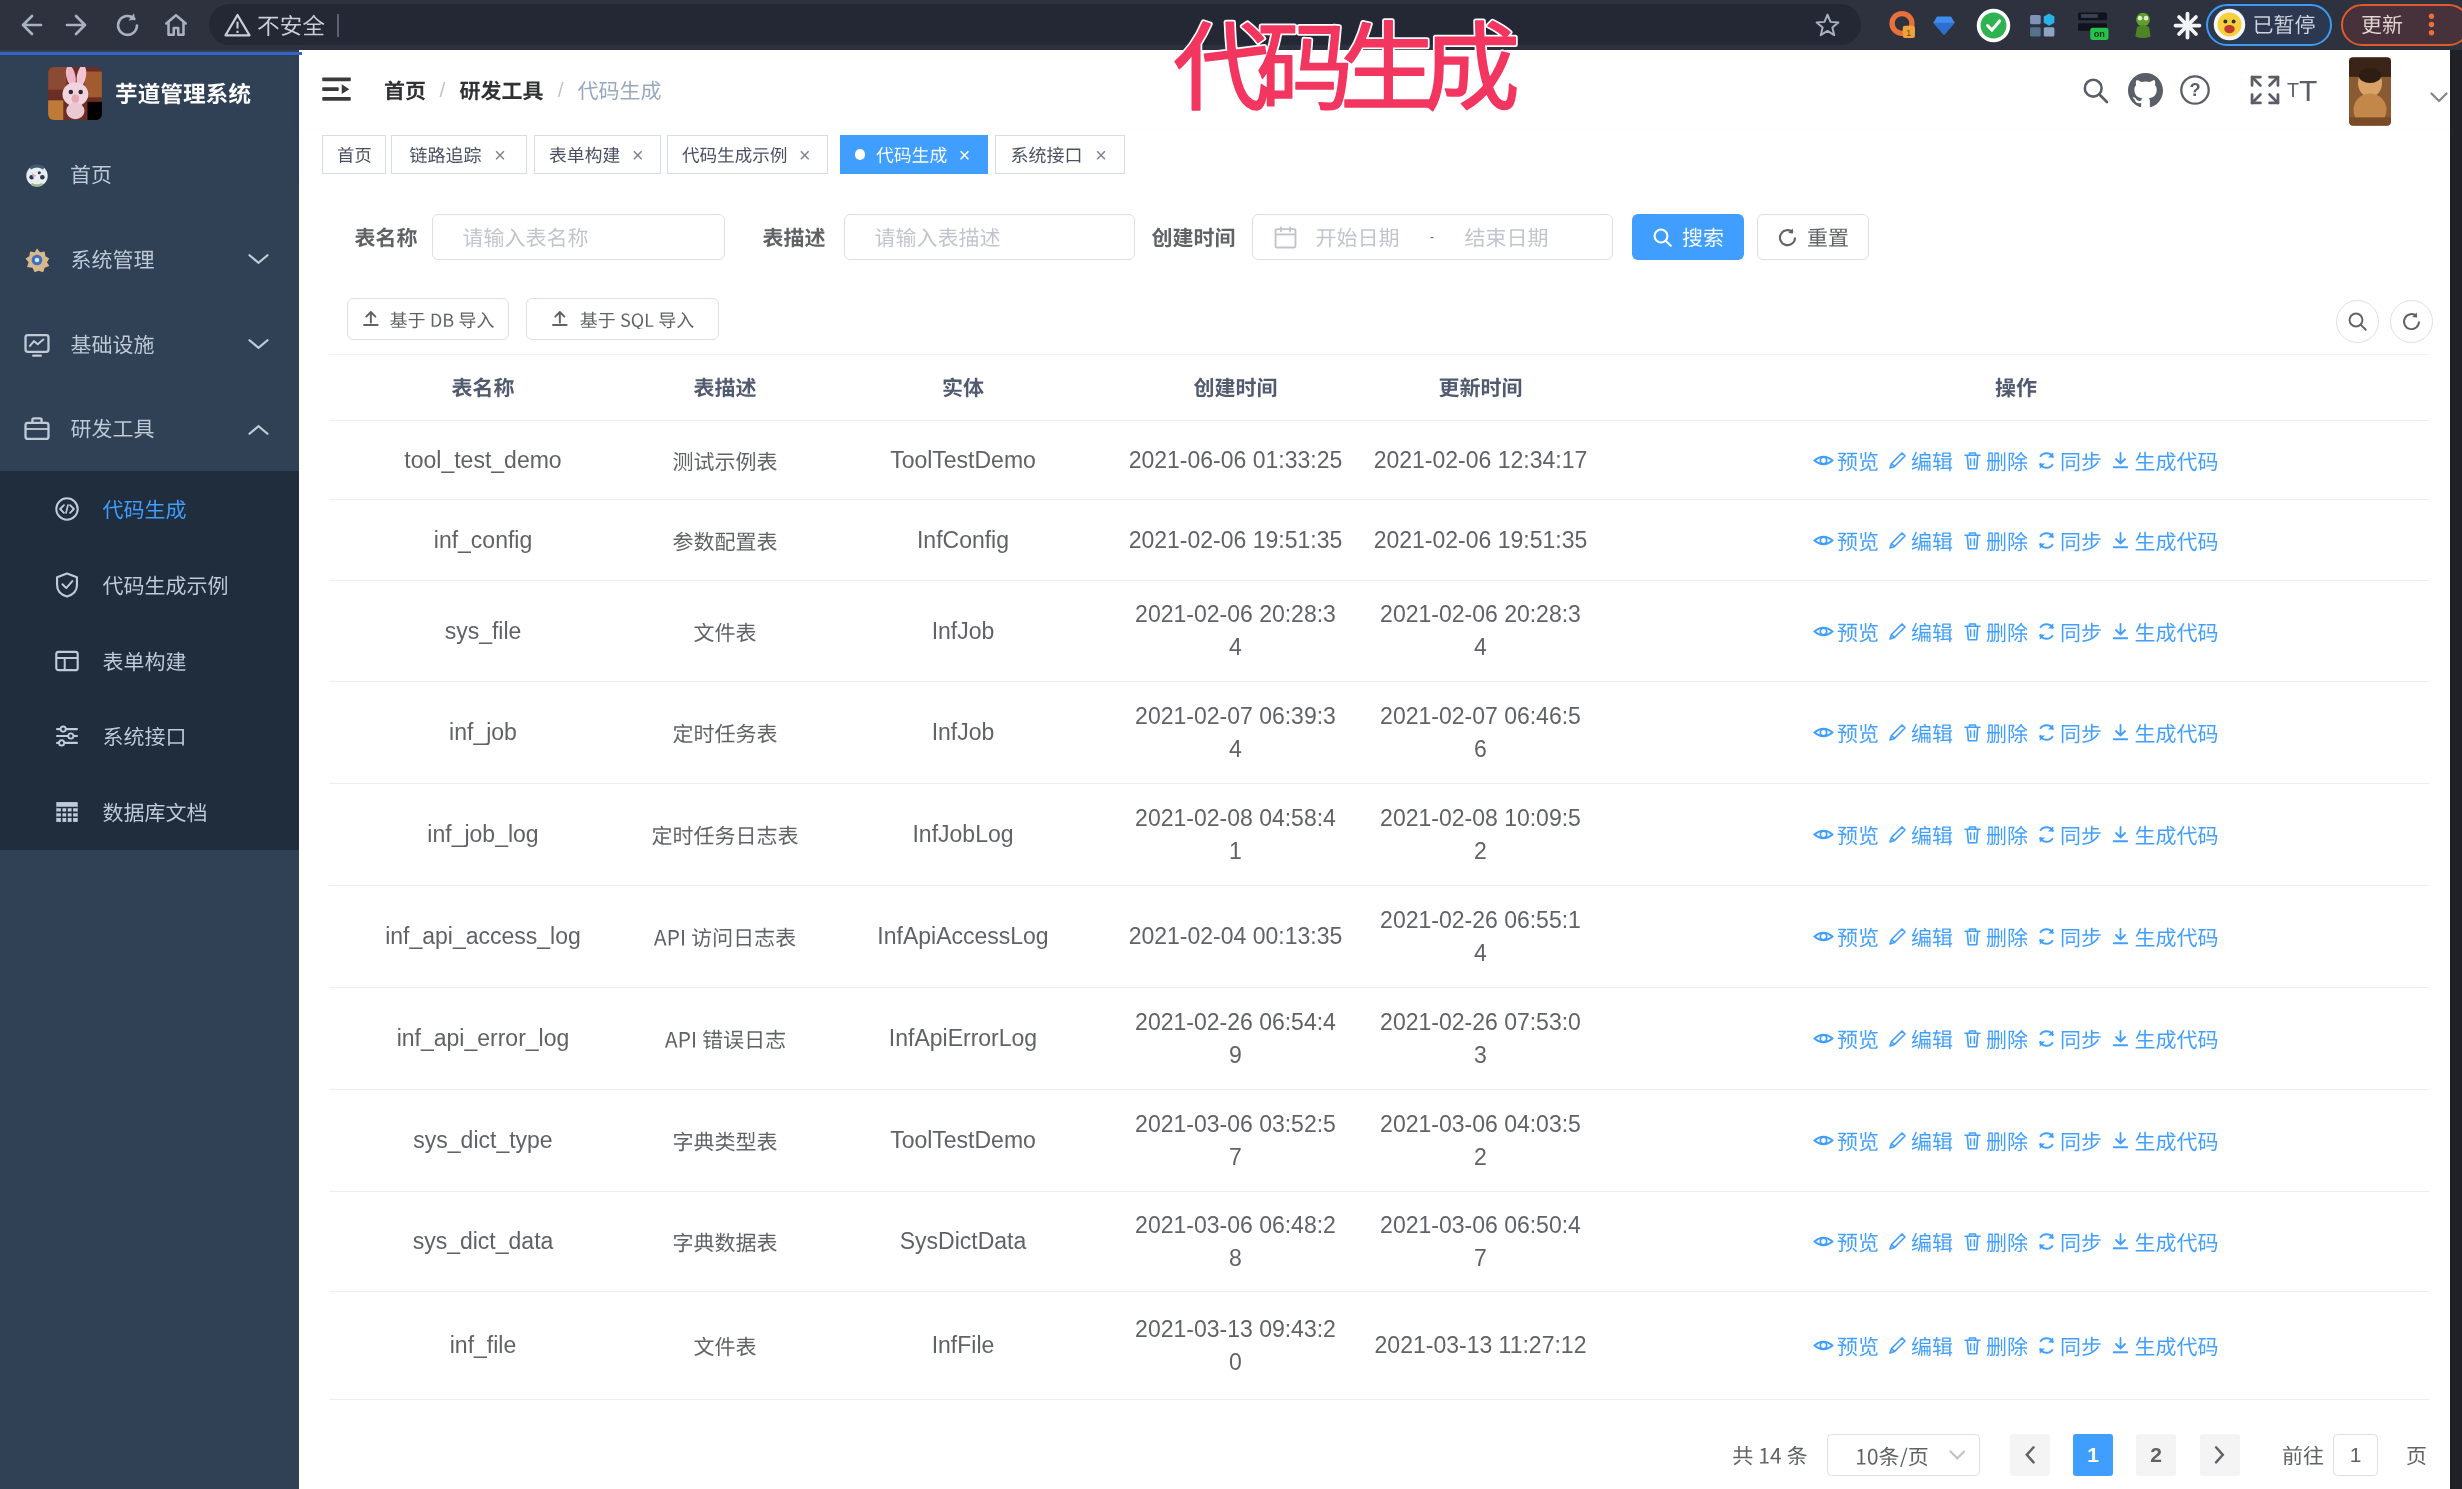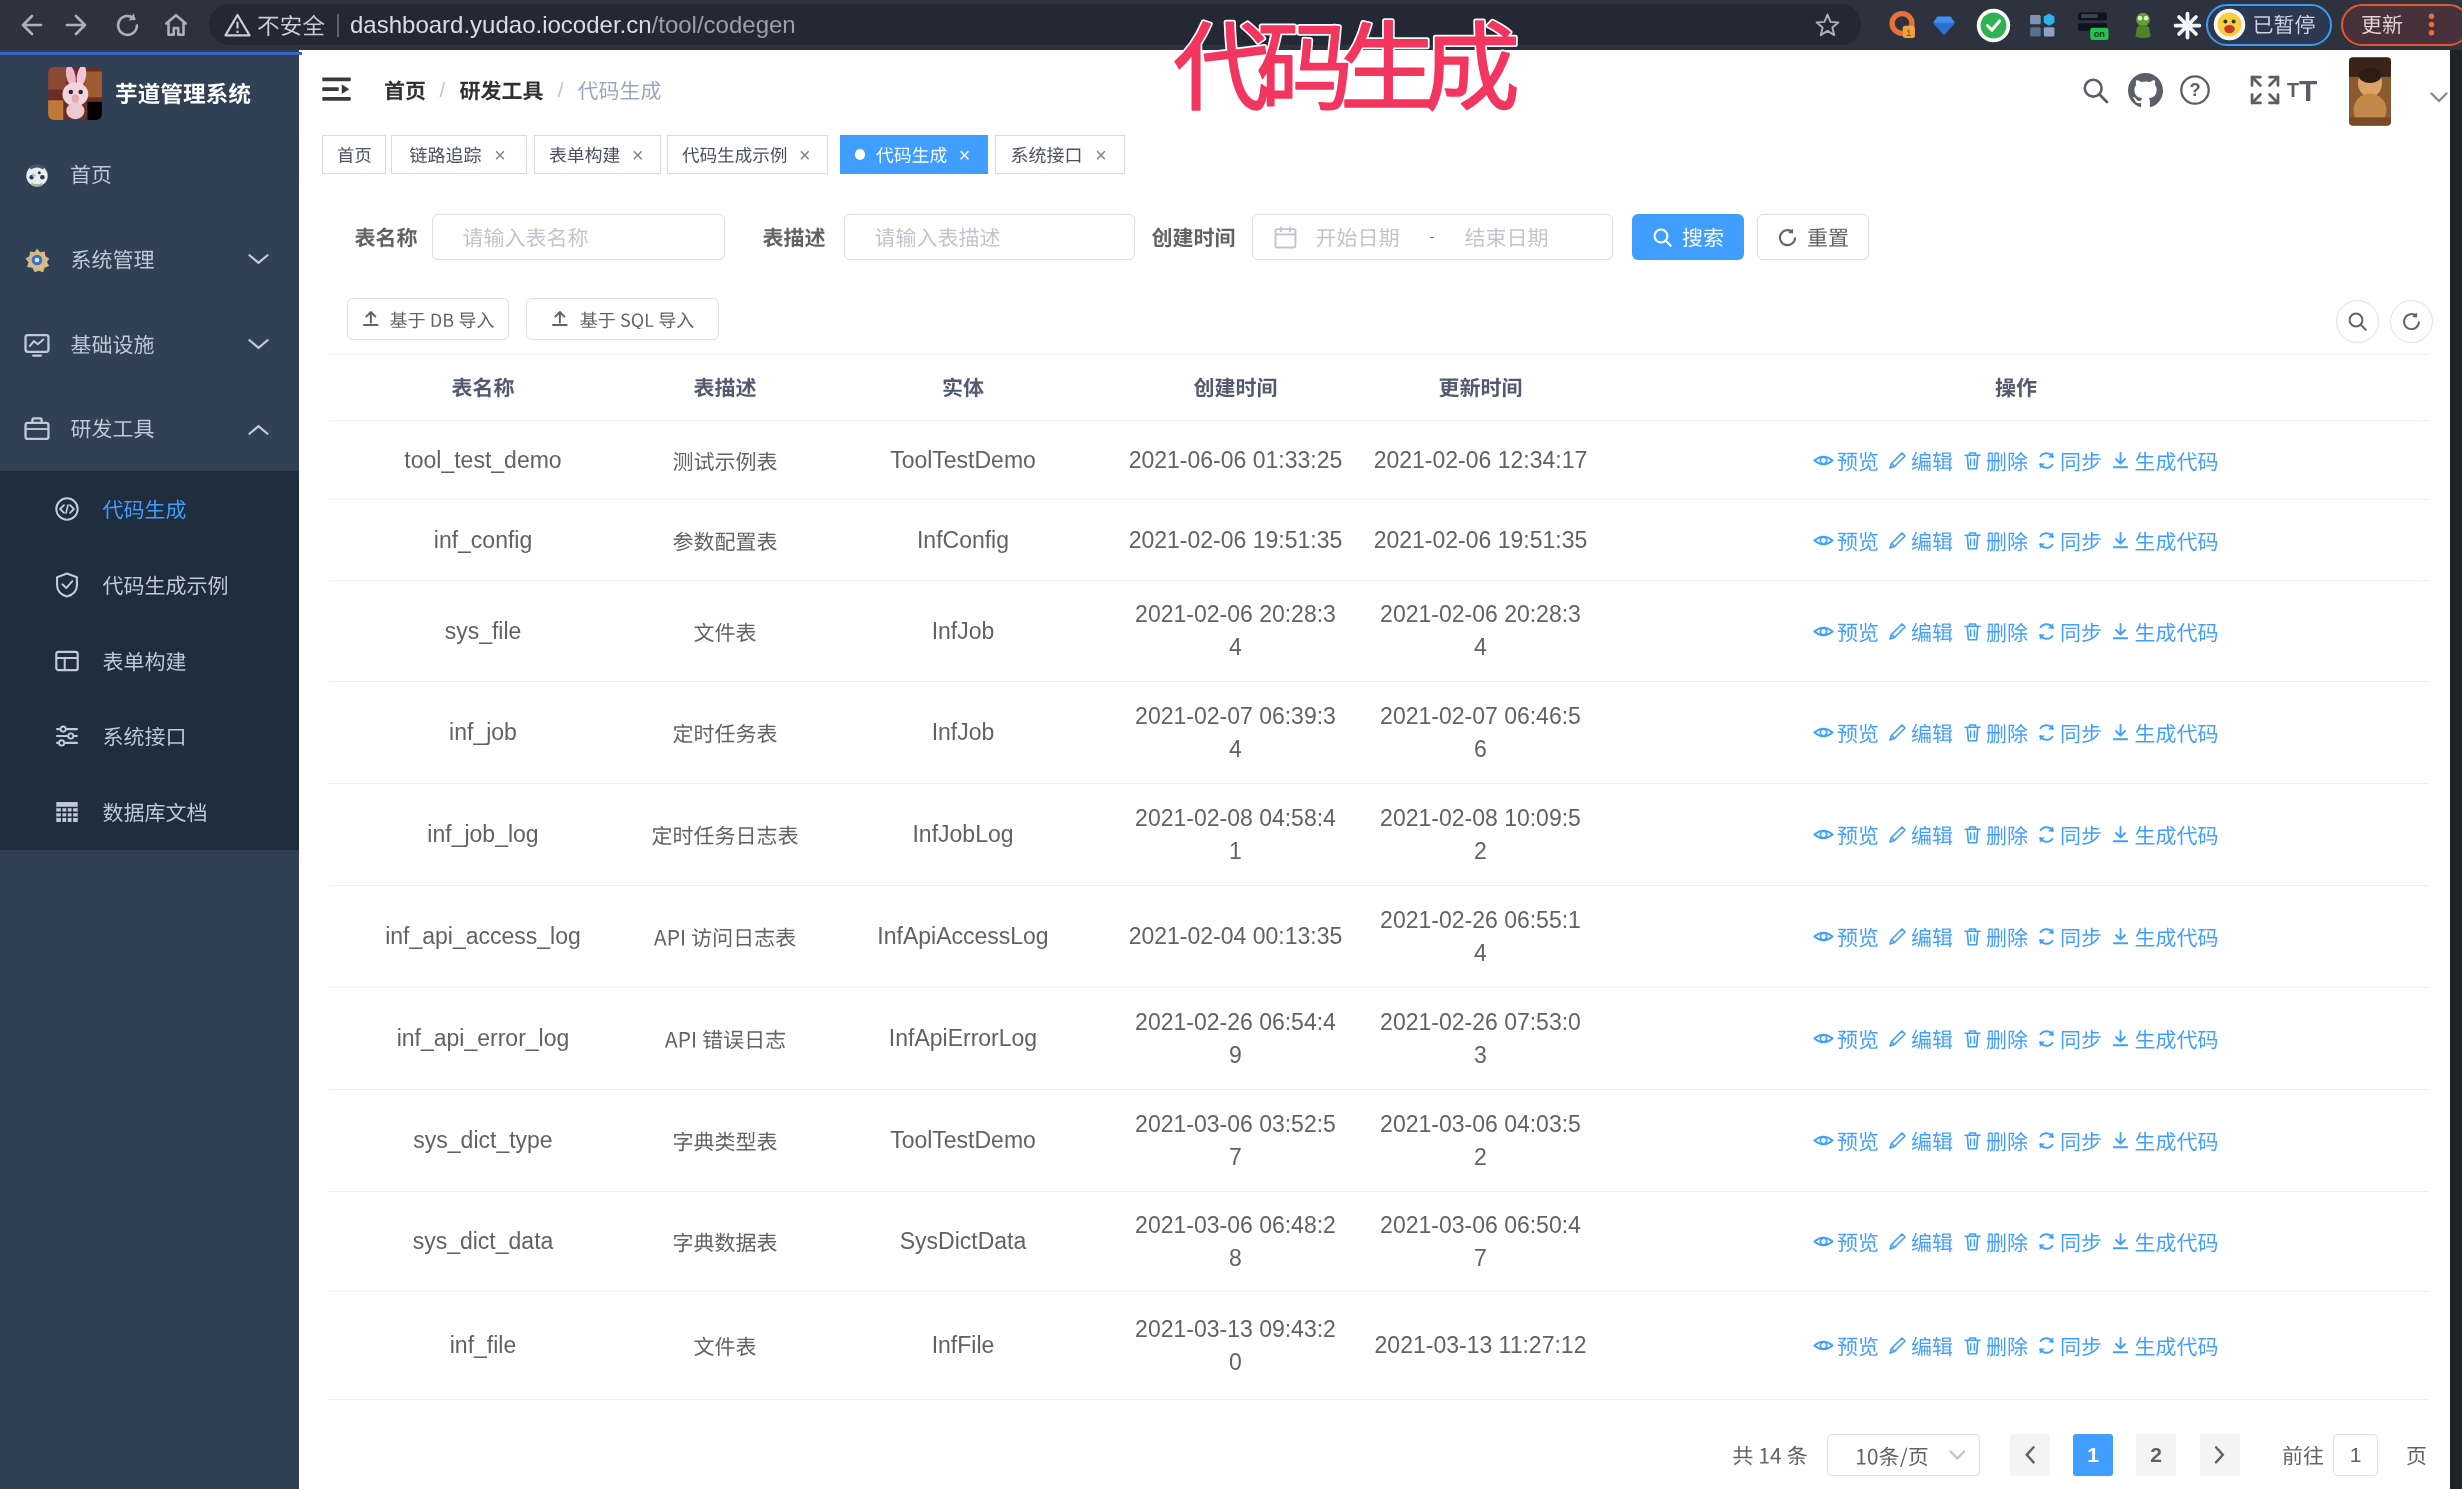--- a/index.html
+++ b/index.html
@@ -83,21 +83,20 @@
 <div class="cicon" style="left:256px;width:70px;color:#c9ced8">
       <svg class="z" style="width:68px;height:23px;" viewBox="0 -880 3000 1000">
         <use href="#g0" x="0"></use>
         <use href="#g1" x="1000"></use>
         <use href="#g2" x="2000"></use>
       </svg>
     </div>
 <div class="cicon" style="left:335px;width:6px">
       <div style="width:1.5px;height:23px;background:#5a6170"></div>
     </div>
-<div class="cicon" style="left:350px;width:909px;justify-content:flex-start;font-size:24px;color:#d8dde6">dashboard.yudao.iocoder.cn<span style="color:#98a0ac">/tool/codegen</span></div>
 <div class="cicon" style="left:1811px;width:33px">
       <svg width="29" height="29" viewBox="0 0 24 24">
         <path d="M12 3 L14.5 9 L21 9.5 L16 13.7 L17.6 20 L12 16.5 L6.4 20 L8 13.7 L3 9.5 L9.5 9 Z" stroke="#a9b1bf" stroke-width="1.6" fill="none" stroke-linejoin="round"></path>
       </svg>
     </div>
 <div class="cicon" style="left:1884px;width:36px">
       <svg width="32" height="32" viewBox="0 0 42 42">
         <circle cx="21" cy="19" r="13" fill="none" stroke="#e8703a" stroke-width="7"></circle>
         <rect x="22" y="22" width="16" height="16" rx="3" fill="#f0a23c"></rect>
         <text x="30" y="35" font-size="13" fill="#7a4a10" text-anchor="middle" font-family="Liberation Sans">1</text>
@@ -373,21 +372,21 @@
 <svg class="abs" style="left:1880px;top:24px" width="32" height="32" viewBox="0 0 42 42">
       <circle cx="21" cy="21" r="18" fill="none" stroke="#5a5e66" stroke-width="3"></circle>
       <text x="21" y="29" text-anchor="middle" font-size="24" font-weight="bold" fill="#5a5e66" font-family="Liberation Sans">?</text>
     </svg>
 <svg class="abs" style="left:1950px;top:24px" width="32" height="32" viewBox="0 0 42 42">
       <g stroke="#5a5e66" stroke-width="3.6" fill="none" stroke-linecap="round" stroke-linejoin="round">
         <path d="M15 4 H4 V15 M27 4 H38 V15 M15 38 H4 V27 M27 38 H38 V27"></path>
         <path d="M4 4 L15 15 M38 4 L27 15 M4 38 L15 27 M38 38 L27 27"></path>
       </g>
     </svg>
-<div class="abs" style="left:1988px;top:23px;width:47px;height:35px;color:#5a5e66;font-weight:700"><span style="font-size:19.7px;vertical-align:bottom;line-height:35px">T</span><span style="font-size:30px;vertical-align:bottom;line-height:35px">T</span></div>
+<div class="abs" style="left:1988px;top:23px;width:47px;height:35px;color:#5a5e66;font-weight:400"><span style="font-size:19.7px;vertical-align:bottom;line-height:35px">T</span><span style="font-size:30px;vertical-align:bottom;line-height:35px">T</span></div>
 <div class="abs" style="left:2050px;top:6.8px;width:42px;height:69px;border-radius:4.5px;overflow:hidden"><svg width="42" height="69" viewBox="0 0 56 91">
         <rect width="56" height="91" fill="#8a5a32"></rect>
         <rect x="0" y="0" width="56" height="26" fill="#3a2417"></rect>
         <ellipse cx="28" cy="34" rx="16" ry="19" fill="#d9a368"></ellipse>
         <ellipse cx="28" cy="24" rx="15" ry="10" fill="#2e1d12"></ellipse>
         <ellipse cx="28" cy="70" rx="22" ry="22" fill="#c4874a"></ellipse>
         <rect x="0" y="80" width="56" height="11" fill="#7a4a28"></rect>
       </svg></div>
 <svg class="abs" style="left:2131px;top:42px" width="18" height="12" viewBox="0 0 24 16">
       <path d="M2 2 L12 12 L22 2" stroke="#83868d" stroke-width="3" fill="none" stroke-linecap="round"></path>

